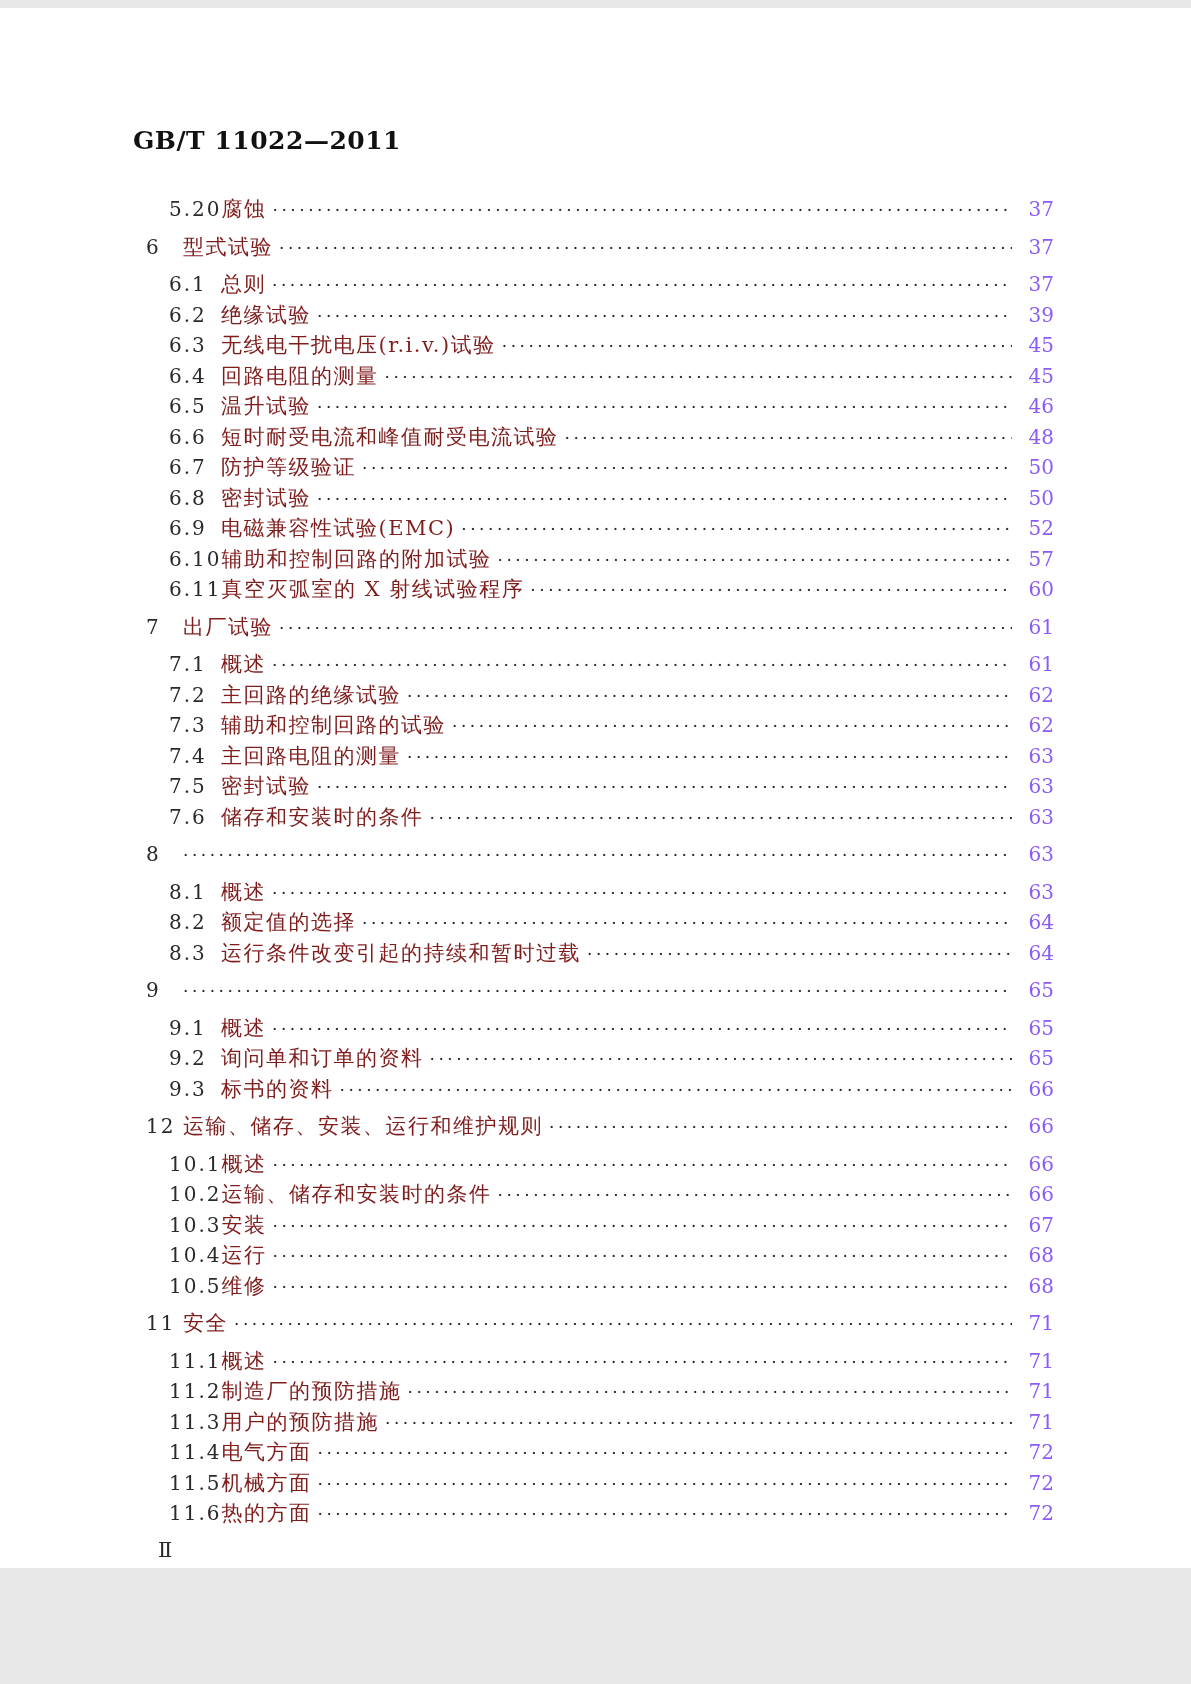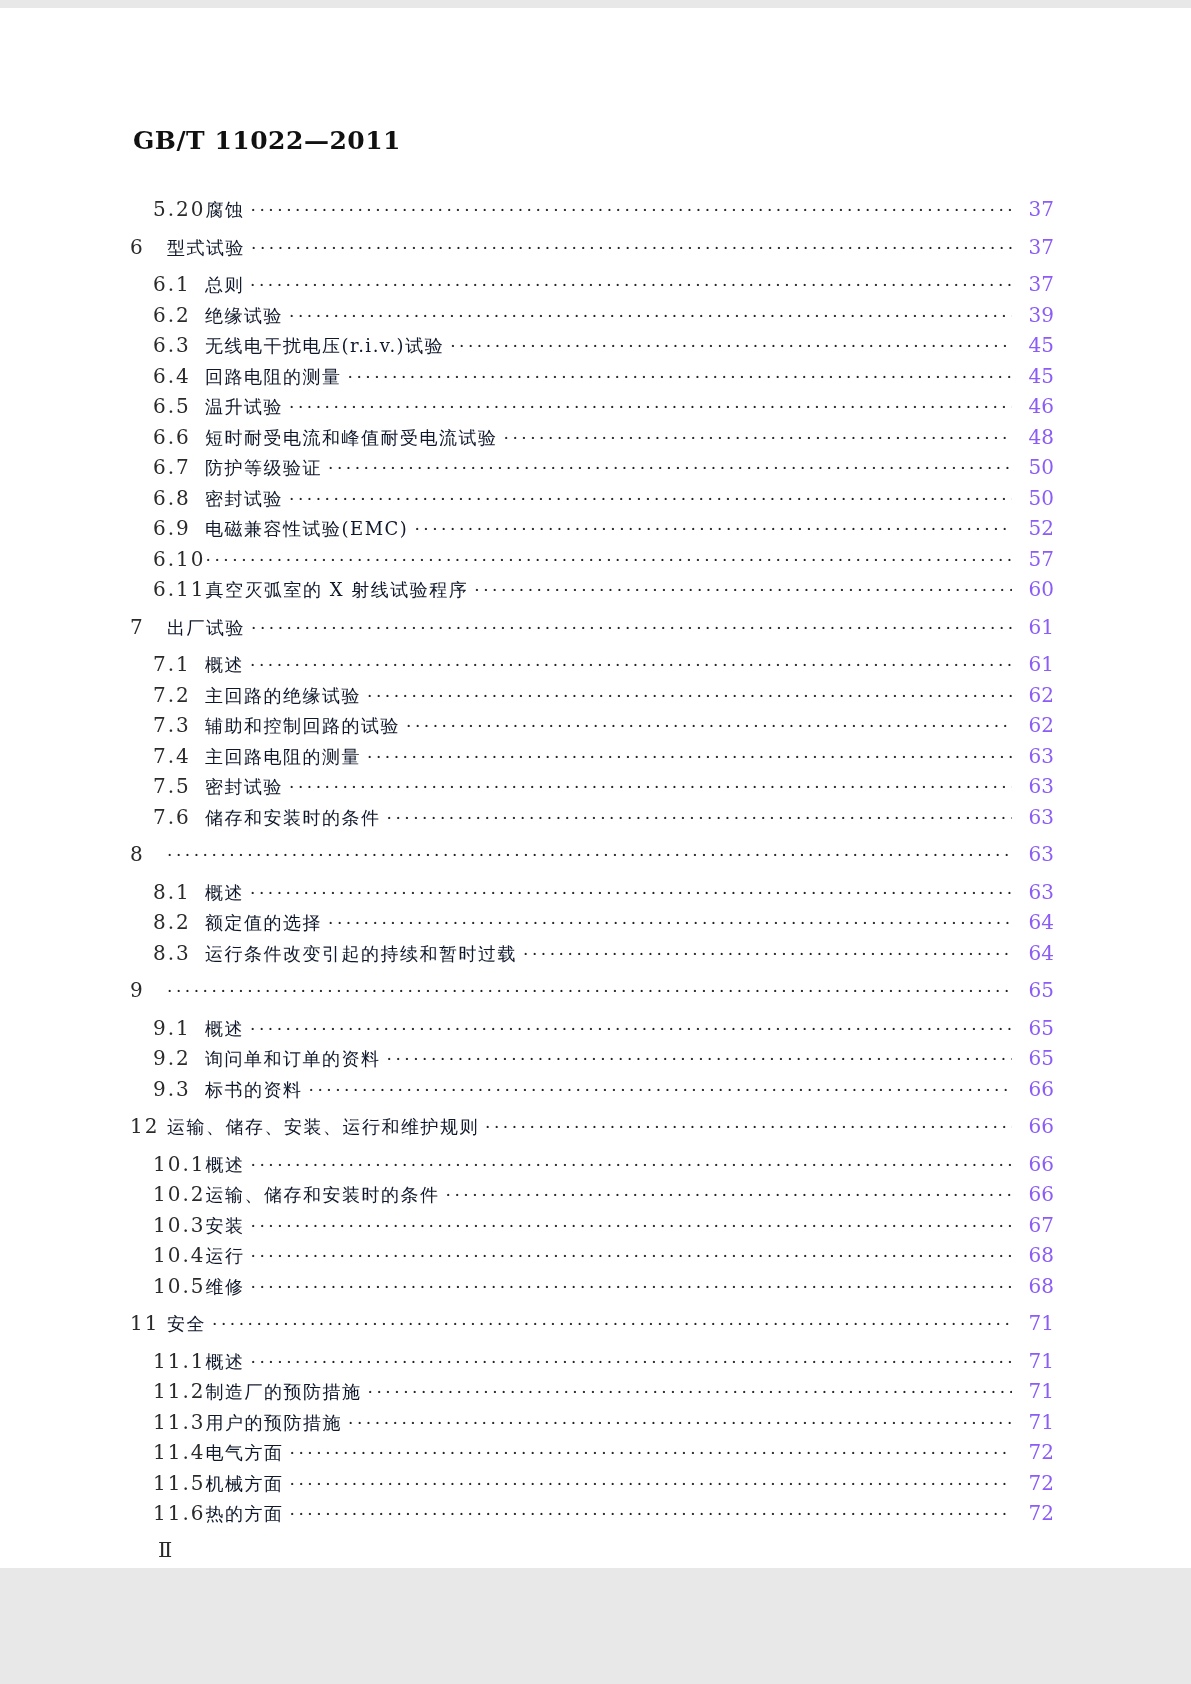--- a/index.html
+++ b/index.html
@@ -22,20 +22,21 @@
     font-weight: bold;
     letter-spacing: 0.5px;
     color: #111;
     white-space: nowrap;
   }
   .toc-list {
     position: absolute;
     left: 0;
     right: 0;
     top: 186px;
+    padding-left: 16px;
   }
   .row {
     display: flex;
     align-items: baseline;
     height: 30.5px;
     line-height: 30.5px;
     padding-right: 137px;
     box-sizing: border-box;
     white-space: nowrap;
   }
@@ -44,23 +45,23 @@
   .num {
     flex: none;
     font-size: 20px;
     letter-spacing: 2px;
     color: #2a2a2a;
   }
   .row.lvl1 .num { min-width: 37px; }
   .row.lvl2 .num { min-width: 52px; }
   .title {
     flex: none;
-    font-size: 18px;
+    font-size: 21px;
     letter-spacing: 1.5px;
-    color: #0f172a;
+    color: #7f1d1d;
     margin-right: 6px;
   }
   .leader {
     flex: 1 1 auto;
     overflow: hidden;
     font-size: 17px;
     letter-spacing: 3.5px;
     color: #222;
     margin-right: 10px;
     white-space: nowrap;
@@ -149,20 +150,21 @@
       <span class="pagenum">50</span>
     </div>
       <div class="row lvl2">
       <span class="num">6.9</span>
       <span class="title">电磁兼容性试验(EMC)</span>
       <span class="leader">····················································································································································································</span>
       <span class="pagenum">52</span>
     </div>
       <div class="row lvl2">
       <span class="num">6.10</span>
+      <span class="title">辅助和控制回路的附加试验</span>
       <span class="leader">····················································································································································································</span>
       <span class="pagenum">57</span>
     </div>
       <div class="row lvl2">
       <span class="num">6.11</span>
       <span class="title">真空灭弧室的 X 射线试验程序</span>
       <span class="leader">····················································································································································································</span>
       <span class="pagenum">60</span>
     </div>
       <div class="row lvl1">

